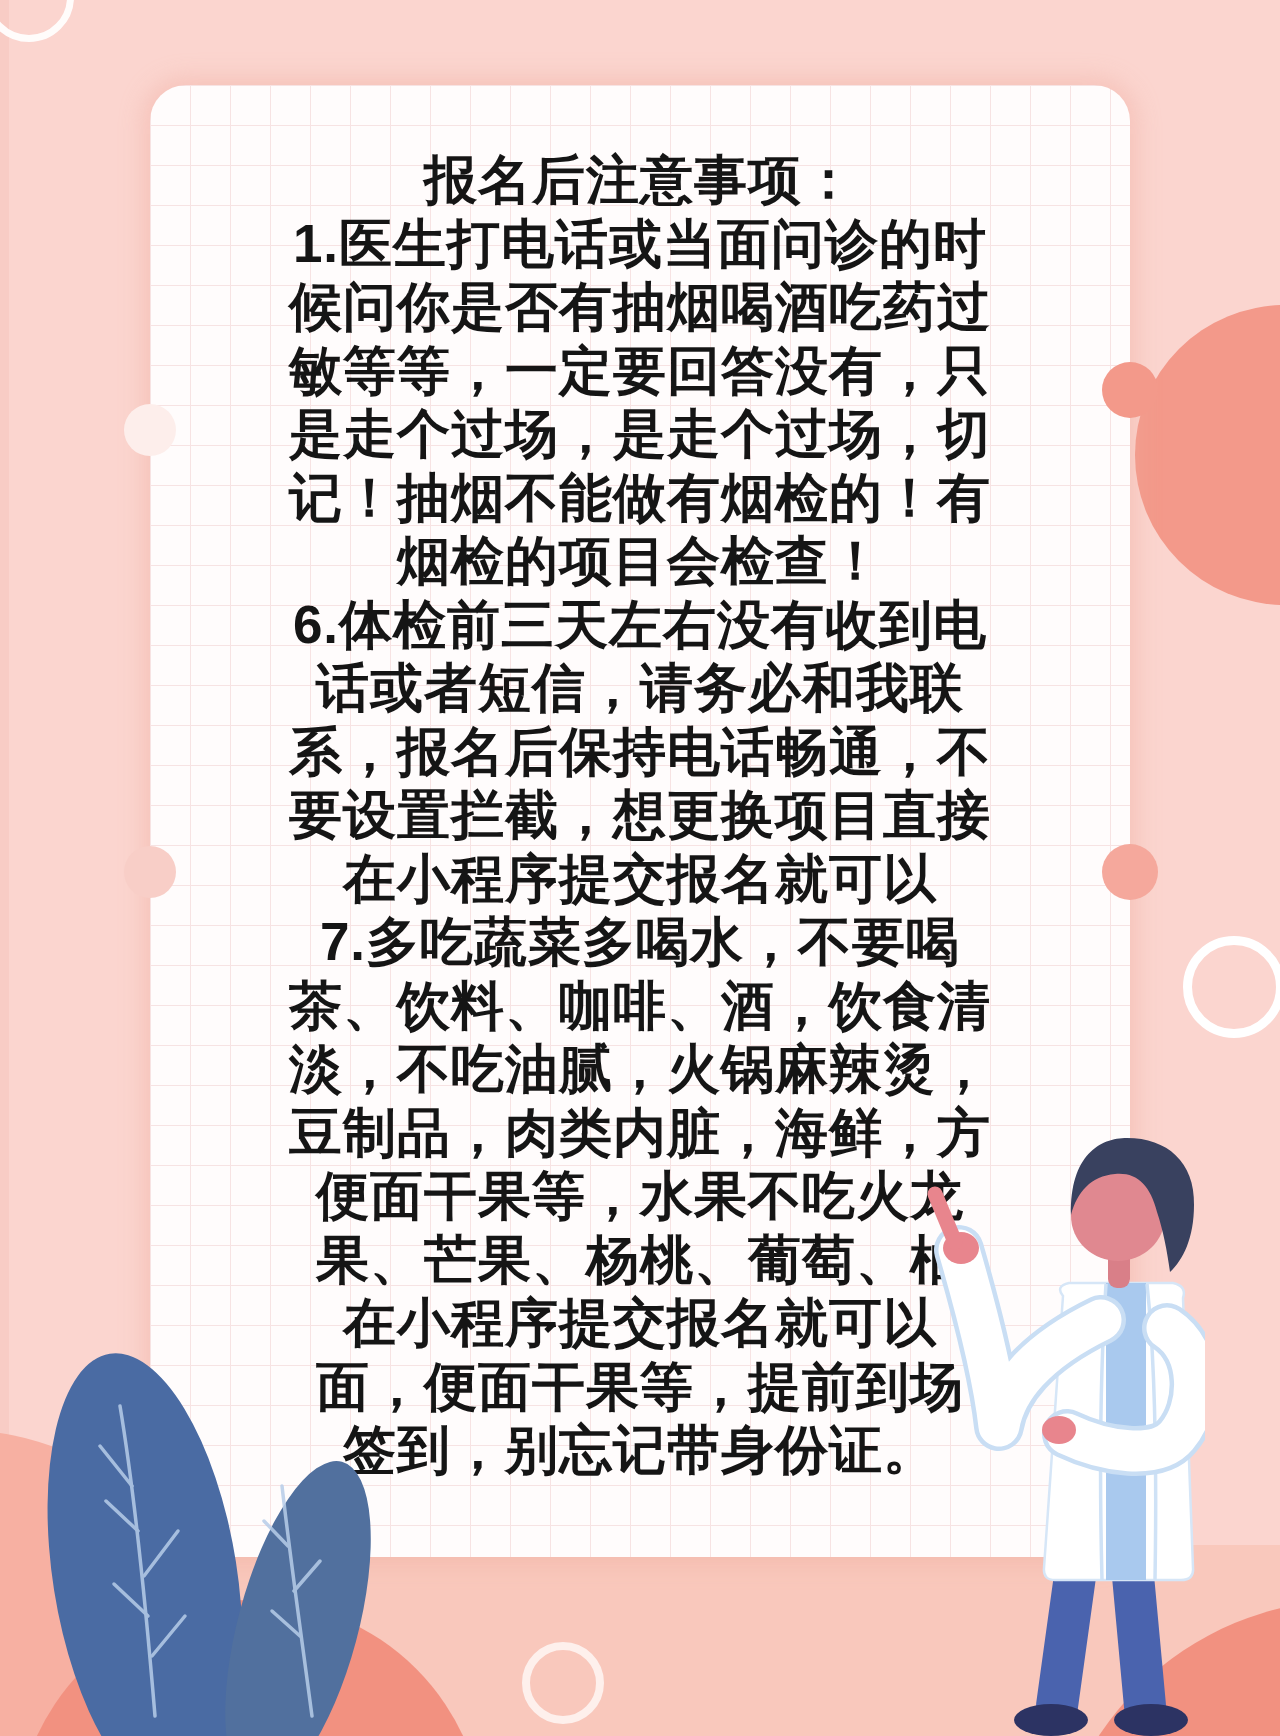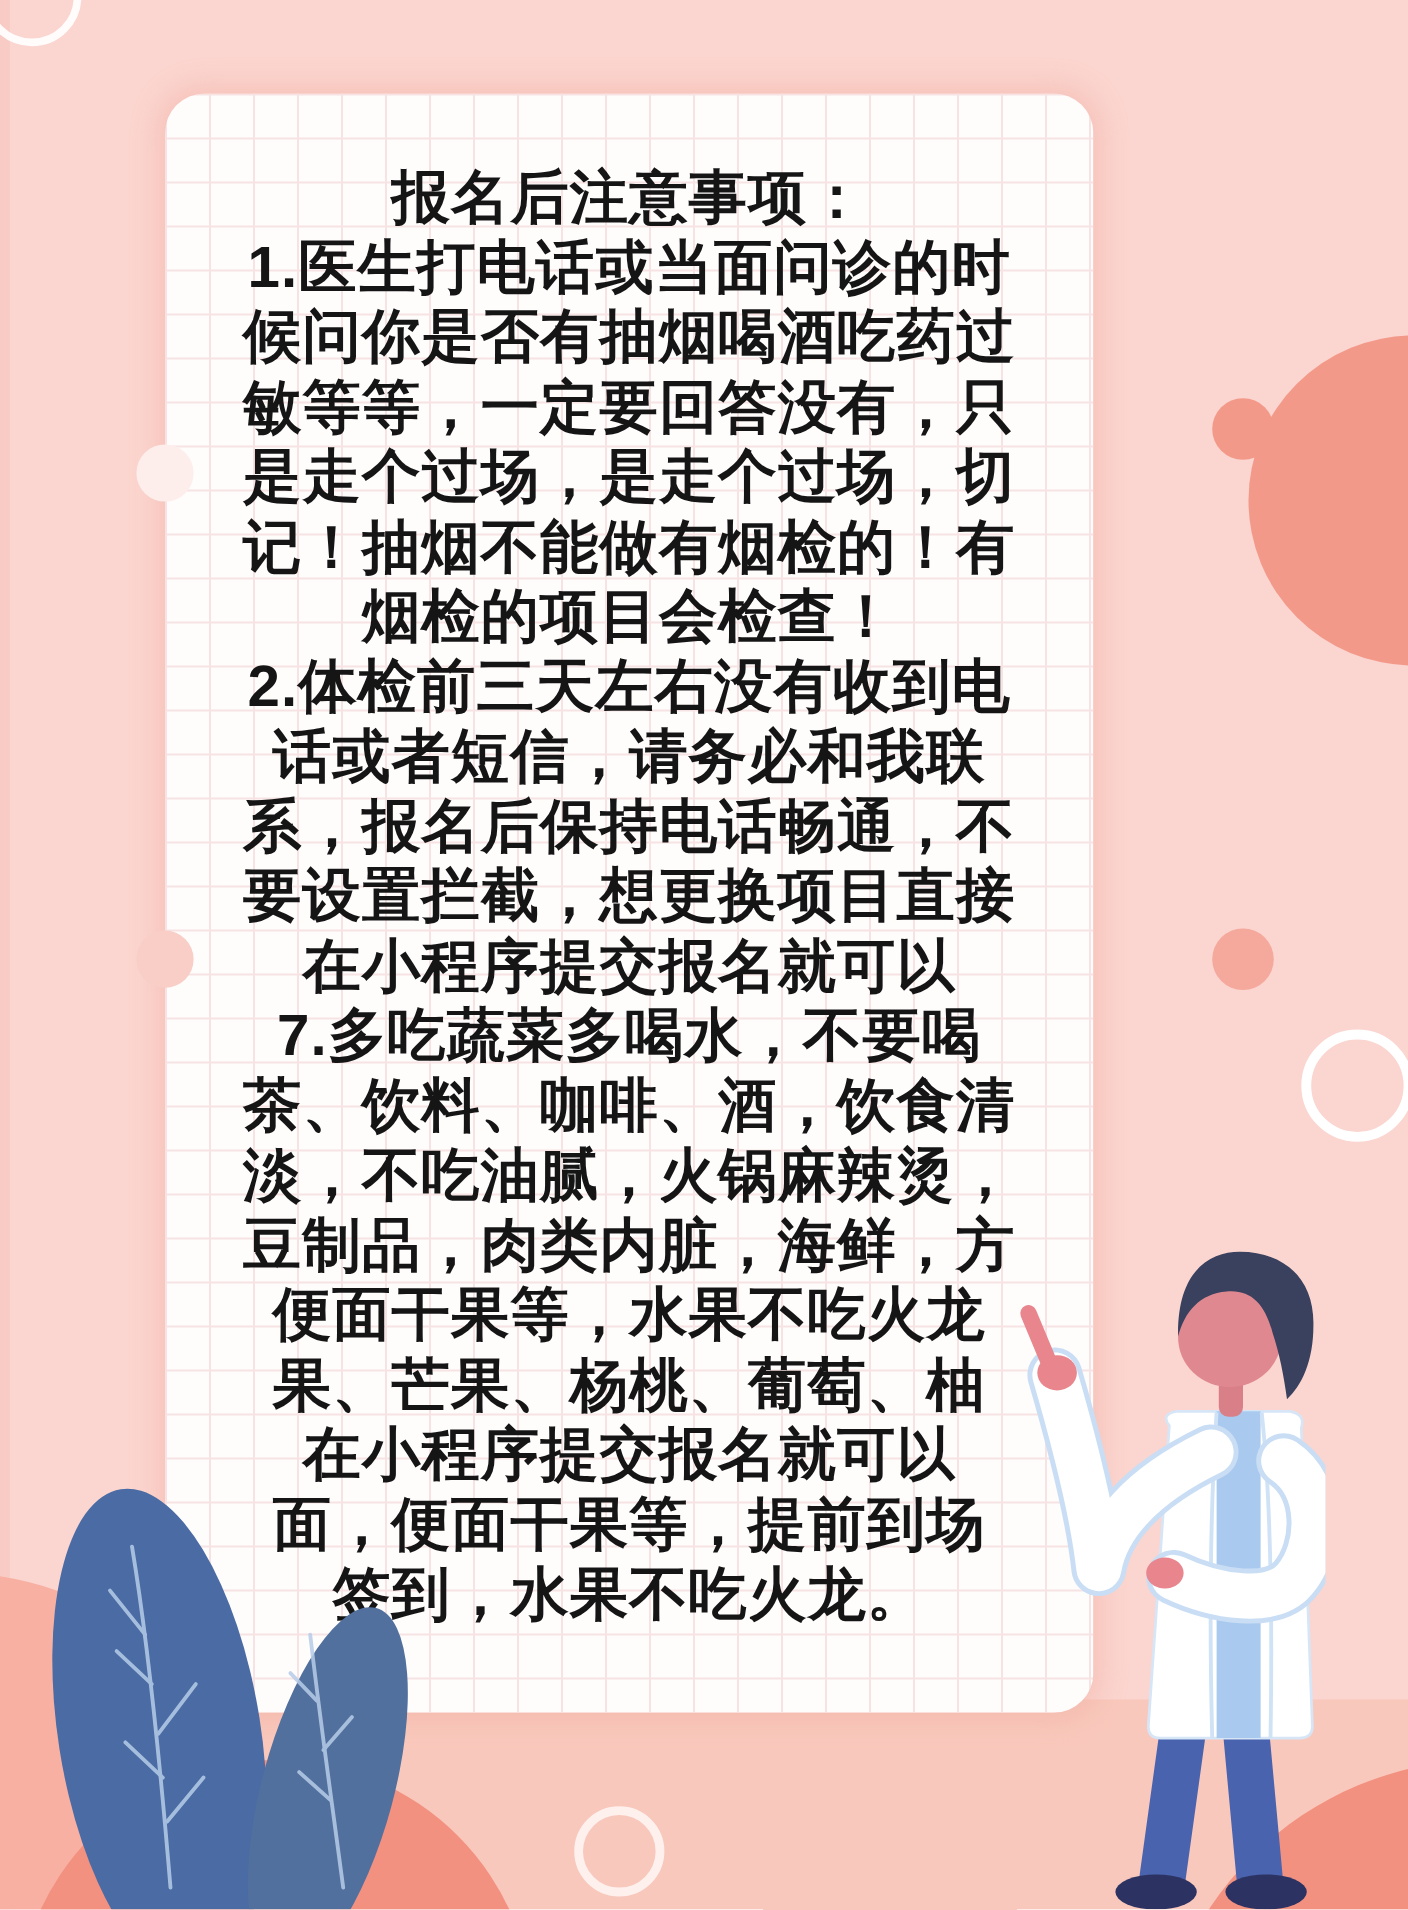--- a/index.html
+++ b/index.html
@@ -14,21 +14,21 @@
   .arc-topleft{left:-16px;top:-48px;width:76px;height:76px;border:7px solid rgba(255,255,255,.92);}
   .salmon-topright{left:1135px;top:305px;width:300px;height:300px;background:#f3998a;}
   .band-bottom{position:absolute;left:0;top:1545px;width:1280px;height:191px;background:#f9c8bc;}
   .band-left{left:-310px;top:1430px;width:540px;height:540px;background:#f7b0a2;}
   .deep-bottomleft{left:15px;top:1600px;width:470px;height:470px;background:#f29180;}
   .deep-bottomright{left:1050px;top:1600px;width:600px;height:600px;background:#f29180;}
   .ring-right{left:1183px;top:936px;width:84px;height:84px;border:9px solid #ffffff;}
   .ring-bottom{left:522px;top:1642px;width:66px;height:66px;border:8px solid rgba(255,255,255,.72);}
 
   
-  .card{position:absolute;left:150px;top:85px;width:844px;height:1472px;
+  .card{position:absolute;left:150px;top:85px;width:980px;height:1472px;
         background-color:#fffcfc;border-radius:36px;
         background-image:linear-gradient(#f7e3e3 1.5px, transparent 1.5px),
                          linear-gradient(90deg,#f7e3e3 1.5px, transparent 1.5px);
         background-size:40px 40px;
         box-shadow:0 0 22px 8px rgba(240,168,156,.38);}
   .text-block{position:absolute;left:0;top:63px;width:100%;text-align:center;}
   .line{font-size:53px;line-height:63.5px;font-weight:700;color:#151515;
         letter-spacing:1px;white-space:nowrap;}
 
   
@@ -57,34 +57,34 @@
 
   <div class="card">
     <div class="text-block">
       <div class="line">报名后注意事项：</div>
       <div class="line">1.医生打电话或当面问诊的时</div>
       <div class="line">候问你是否有抽烟喝酒吃药过</div>
       <div class="line">敏等等，一定要回答没有，只</div>
       <div class="line">是走个过场，是走个过场，切</div>
       <div class="line">记！抽烟不能做有烟检的！有</div>
       <div class="line">烟检的项目会检查！</div>
-      <div class="line">2.体检前三天左右没有收到电</div>
+      <div class="line">6.体检前三天左右没有收到电</div>
       <div class="line">话或者短信，请务必和我联</div>
       <div class="line">系，报名后保持电话畅通，不</div>
       <div class="line">要设置拦截，想更换项目直接</div>
       <div class="line">在小程序提交报名就可以</div>
       <div class="line">7.多吃蔬菜多喝水，不要喝</div>
       <div class="line">茶、饮料、咖啡、酒，饮食清</div>
       <div class="line">淡，不吃油腻，火锅麻辣烫，</div>
       <div class="line">豆制品，肉类内脏，海鲜，方</div>
       <div class="line">便面干果等，水果不吃火龙</div>
       <div class="line">果、芒果、杨桃、葡萄、柚</div>
       <div class="line">在小程序提交报名就可以</div>
       <div class="line">面，便面干果等，提前到场</div>
-      <div class="line">签到，水果不吃火龙。</div>
+      <div class="line">签到，别忘记带身份证。</div>
     </div>
   </div>
 
   <div class="circle notch-l1"></div>
   <div class="circle notch-l2"></div>
   <div class="circle notch-r1"></div>
   <div class="circle notch-r2"></div>
 
   <svg class="leaves" viewBox="0 0 360 420">
     <ellipse cx="125" cy="260" rx="92" ry="225" transform="rotate(-9 125 260)" fill="#4a6ba3"></ellipse>

